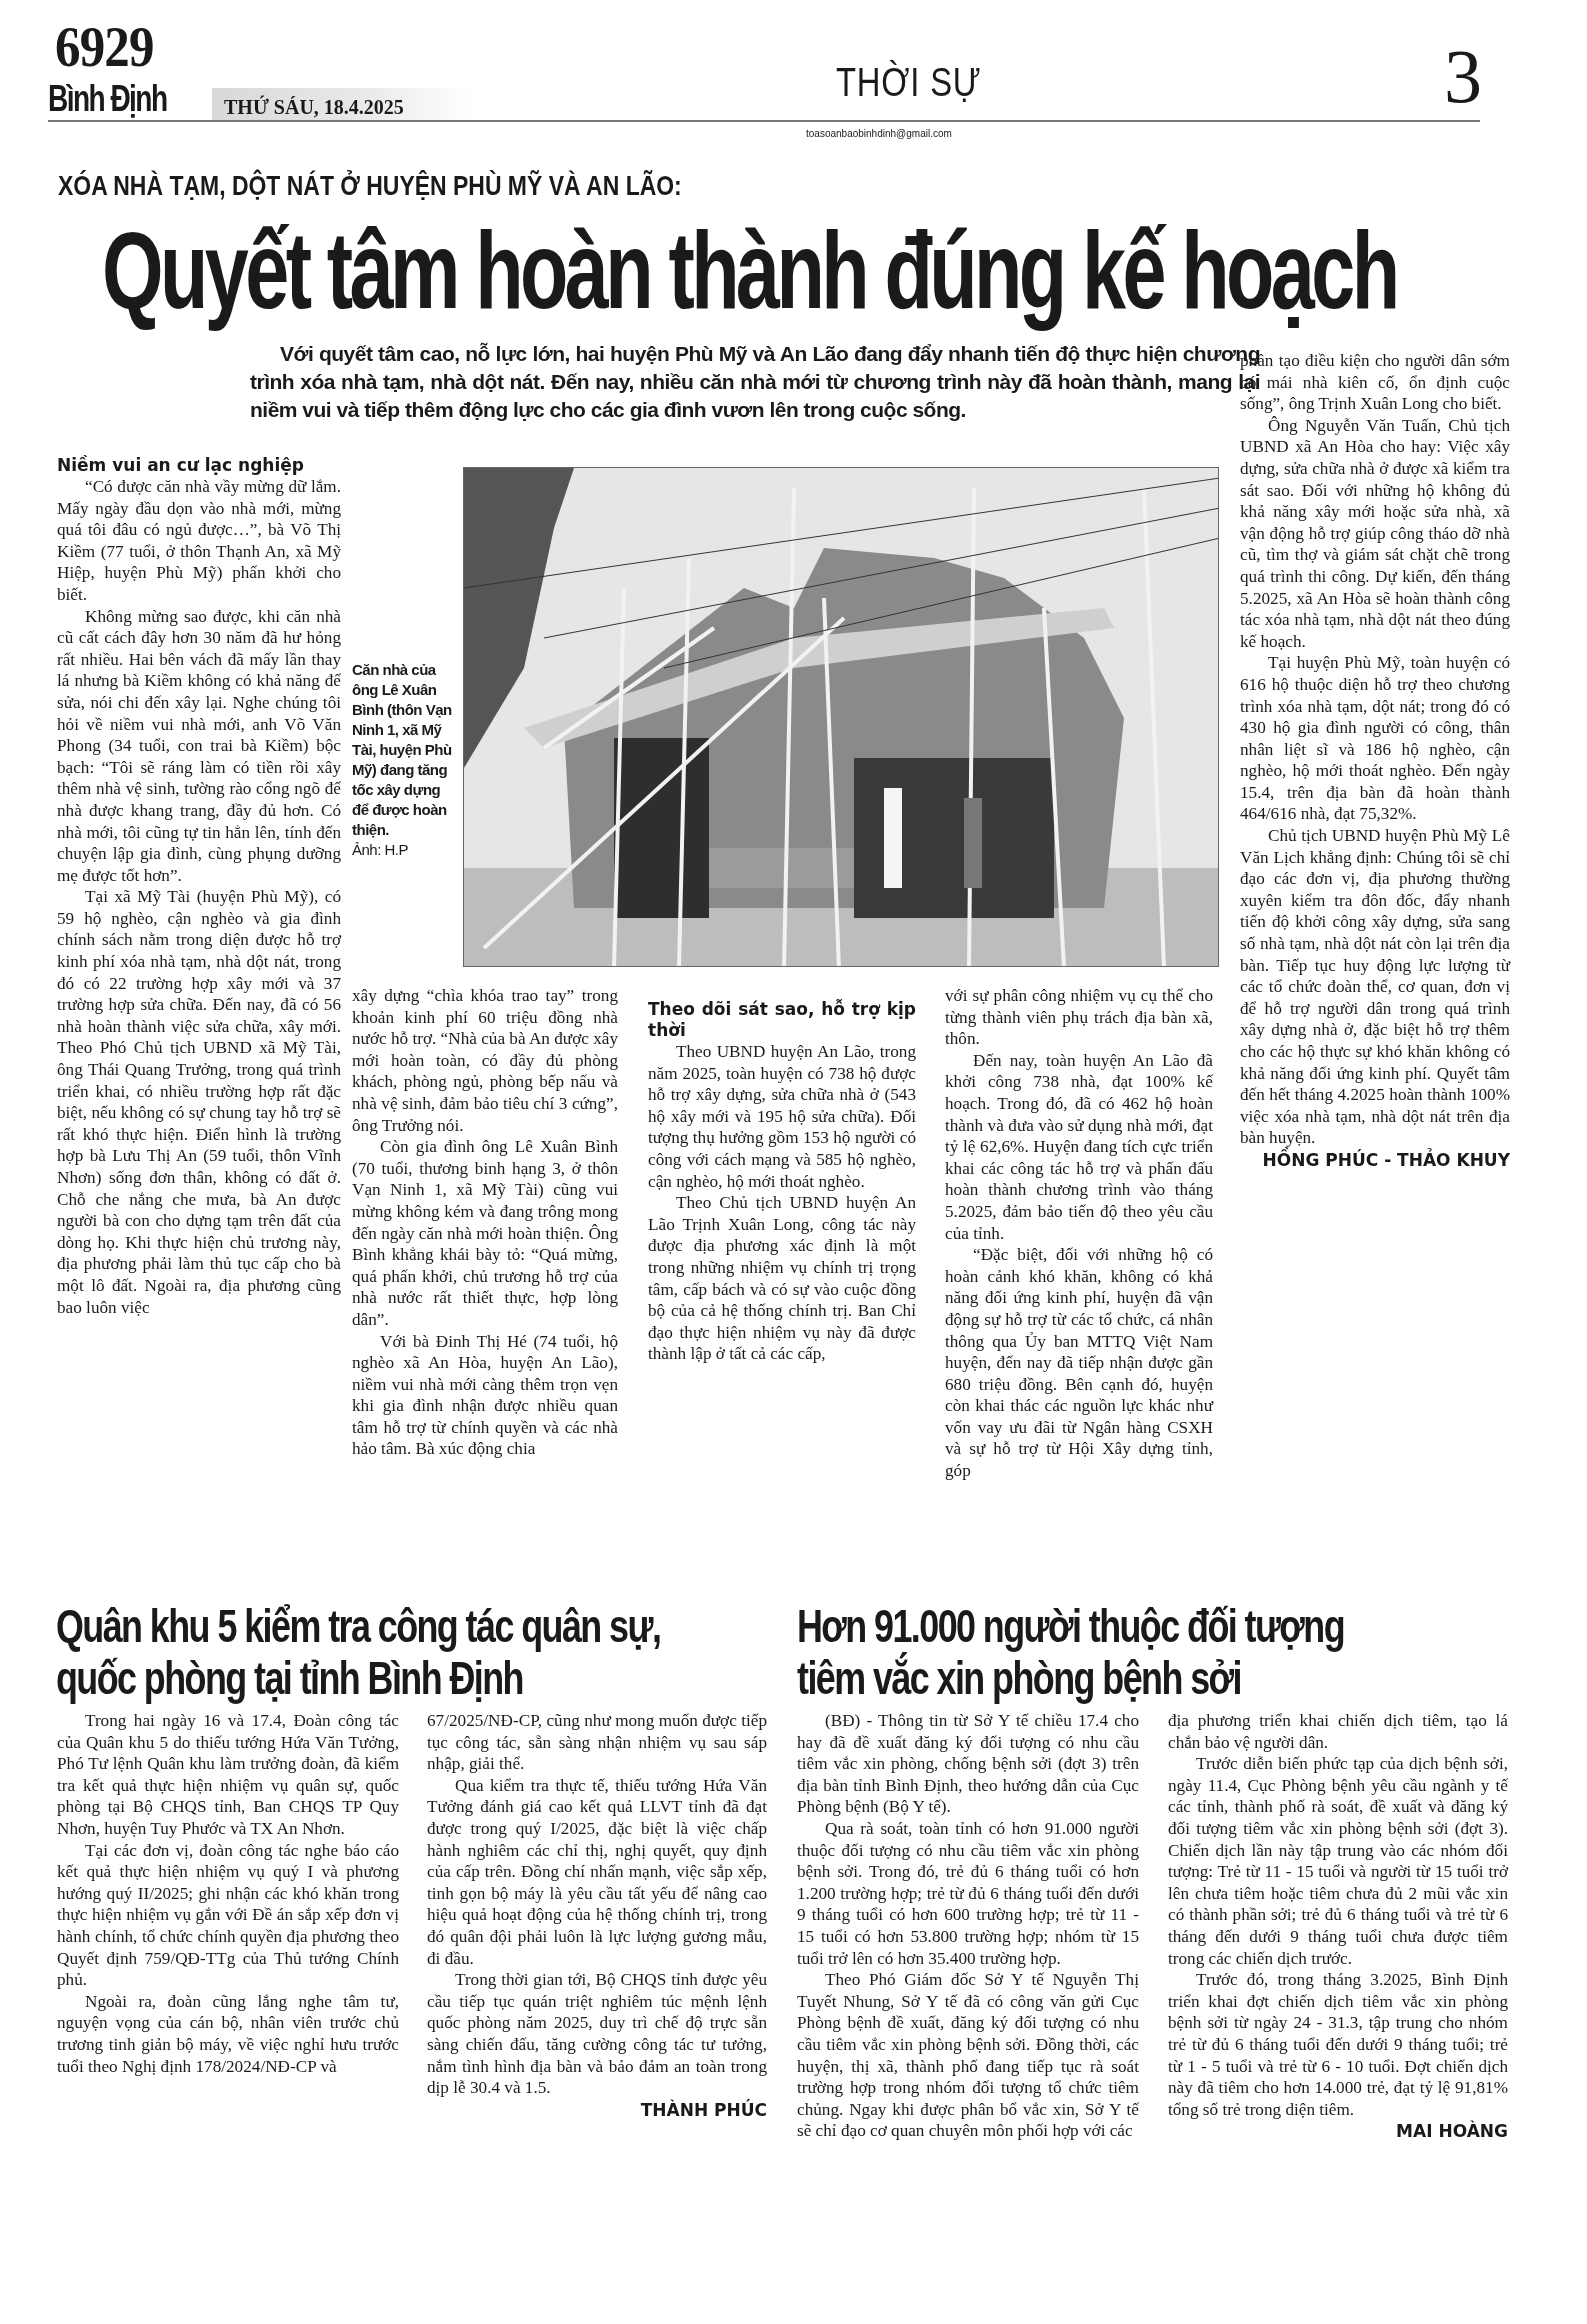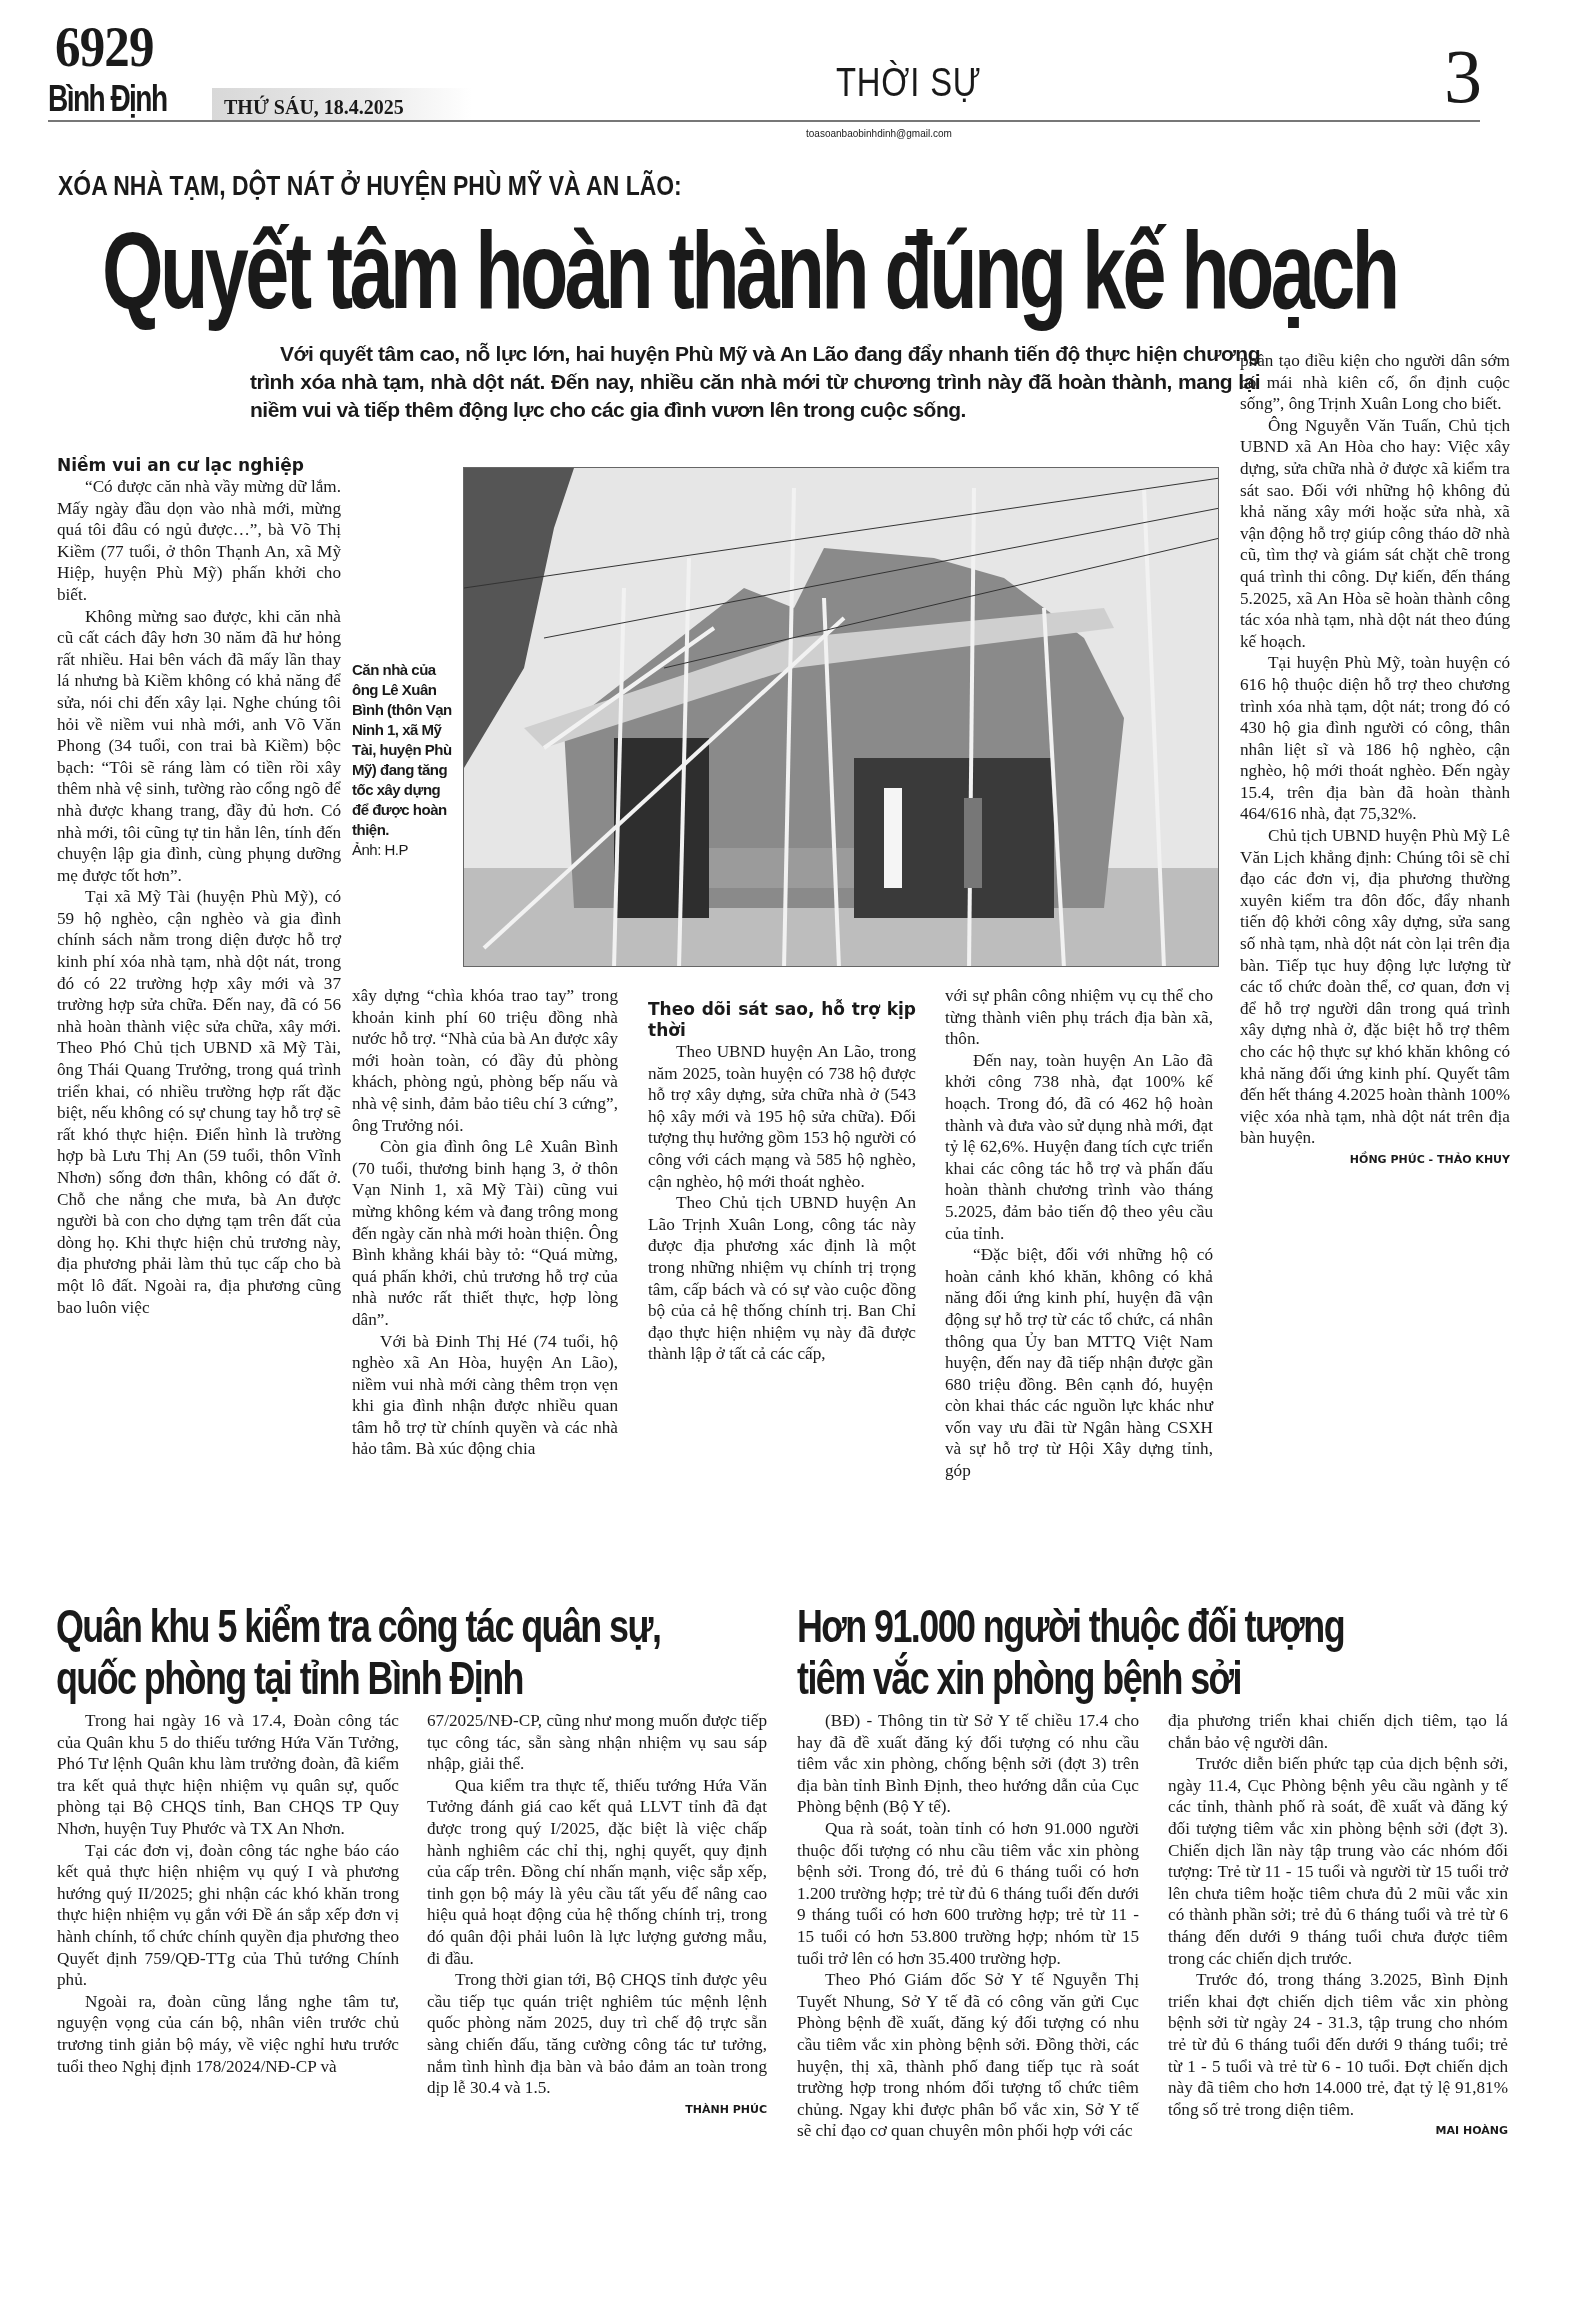--- a/index.html
+++ b/index.html
@@ -14,21 +14,21 @@
   .rule { position: absolute; left: 48px; top: 120px; width: 1432px; height: 2px; background: #777; }
   .email { position: absolute; left: 806px; top: 128px; font-family: "Liberation Sans", sans-serif; font-size: 10px; }
 
   .kicker { position: absolute; left: 58px; top: 170px; font-family: "Liberation Sans", sans-serif; font-weight: bold; font-size: 28px; transform: scaleX(0.82); transform-origin: left; white-space: nowrap; }
   .headline { position: absolute; left: 102px; top: 212px; font-family: "Liberation Sans", sans-serif; font-weight: bold; font-size: 110px; letter-spacing: -5px; line-height: 1.05; transform: scaleX(0.72); transform-origin: left; white-space: nowrap; }
   .lead { position: absolute; left: 222px; top: 340px; width: 1010px; font-family: "Liberation Sans", sans-serif; font-weight: bold; font-size: 21px; line-height: 28px; text-align: justify; text-indent: 30px; letter-spacing: -0.5px; margin-left: 28px; }
 
   .col { position: absolute; font-size: 17.2px; line-height: 21.6px; text-align: justify; }
   .col p { text-indent: 28px; }
   .col h3 { font-family: "DejaVu Sans", sans-serif; font-weight: bold; font-size: 17px; line-height: 21px; text-indent: 0; margin-top: 8px; }
-  .byline { text-align: right; font-family: "DejaVu Sans", sans-serif; font-weight: bold; font-size: 11px; line-height: 22px; text-indent: 0 !important; }
+  .byline { text-align: right; font-family: "DejaVu Sans", sans-serif; font-weight: bold; font-size: 17px; line-height: 22px; text-indent: 0 !important; }
 
   .photo { position: absolute; left: 463px; top: 467px; width: 756px; height: 500px; border: 1px solid #666; overflow: hidden; background: #d6d6d6; }
   .caption { position: absolute; left: 352px; top: 660px; width: 108px; font-family: "Liberation Sans", sans-serif; font-weight: bold; font-size: 15px; line-height: 20px; letter-spacing: -0.5px; }
   .credit { font-weight: normal; }
 
   .subhead { position: absolute; font-family: "Liberation Sans", sans-serif; font-weight: bold; font-size: 46px; line-height: 52px; letter-spacing: -2px; transform: scaleX(0.78); transform-origin: left; white-space: nowrap; }
 </style>
 </head>
 <body>
 

